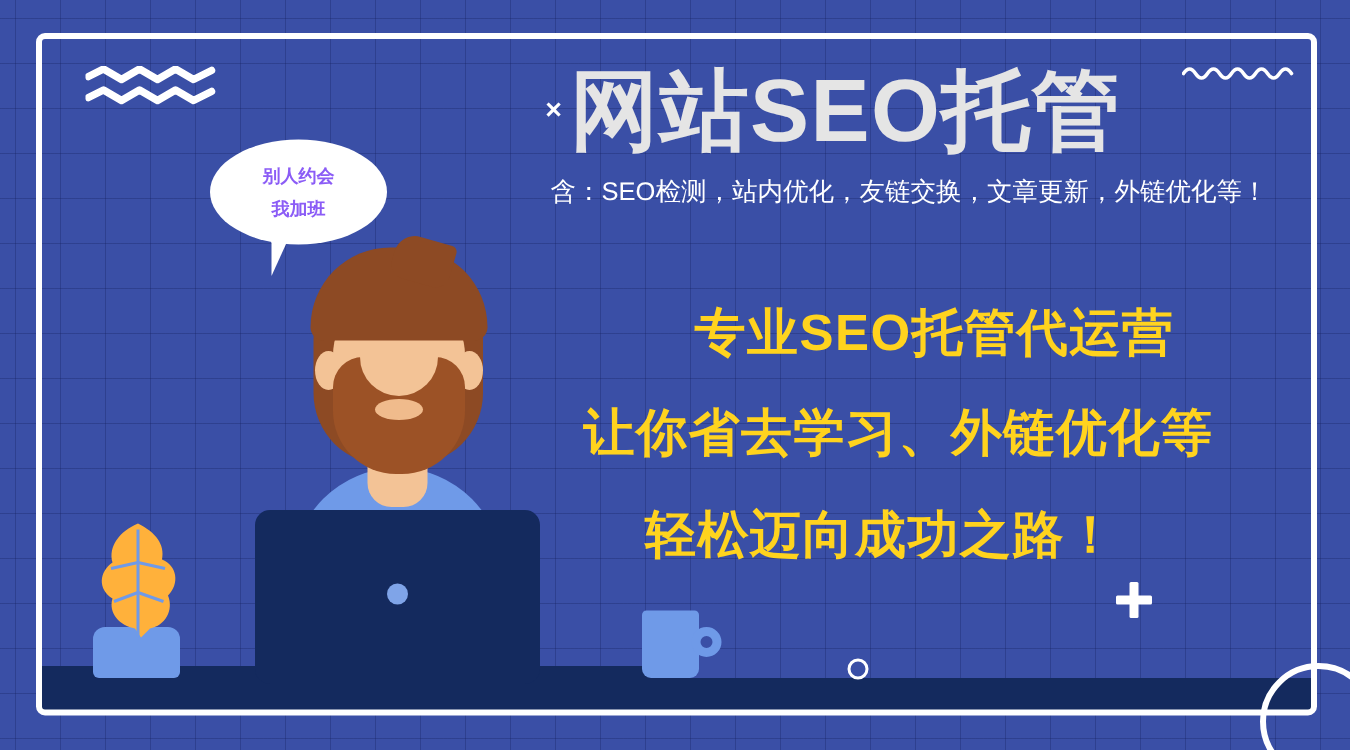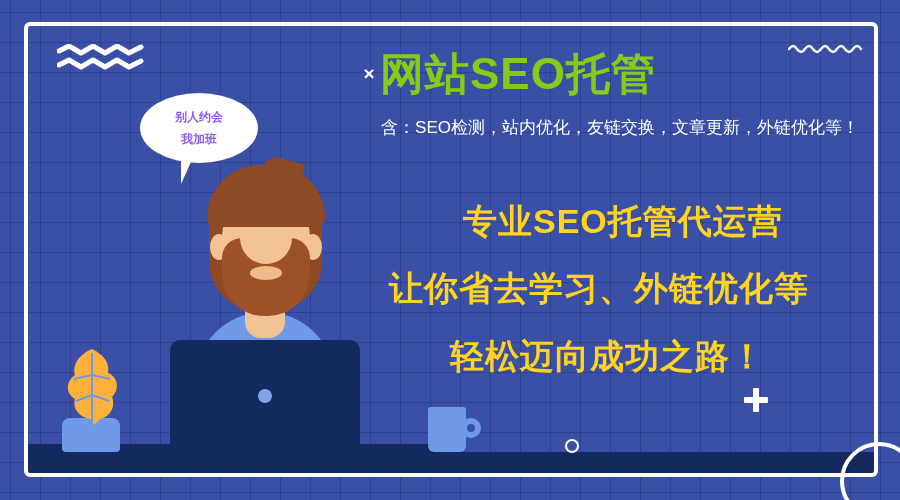--- a/index.html
+++ b/index.html
@@ -106,51 +106,51 @@
     font-weight: bold;
     line-height: 22px;
     text-align: center;
   }
 
   
   #title {
     position: absolute;
     left: 380px;
     top: 48px;
-    color: #84cc16;
-    font-size: 44px;
+    color: #e5e5e5;
+    font-size: 59px;
     font-weight: bold;
     letter-spacing: 1px;
     white-space: nowrap;
     line-height: 52px;
   }
   #subtitle {
     position: absolute;
-    left: 350px;
+    left: 336px;
     top: 117px;
     width: 540px;
     text-align: center;
     color: #ffffff;
     font-size: 17px;
     white-space: nowrap;
     line-height: 22px;
   }
 
   
   .slogan {
     position: absolute;
     color: #ffd31e;
     font-size: 34px;
     font-weight: bold;
     white-space: nowrap;
     letter-spacing: 1px;
   }
   #slogan-1 { left: 448px; top: 199px; margin-left: 15px; }
   #slogan-2 { left: 389px; top: 266px; }
-  #slogan-3 { left: 450px; top: 334px; }
+  #slogan-3 { left: 430px; top: 334px; }
 
   
   #bubble {
     position: absolute;
     left: 140px;
     top: 93px;
     width: 118px;
     height: 70px;
     background: #ffffff;
     border-radius: 50% / 50%;

